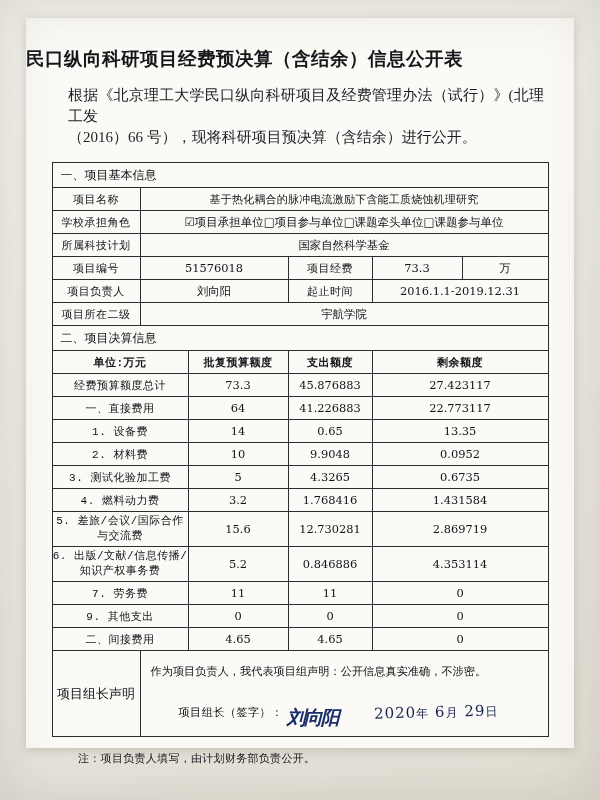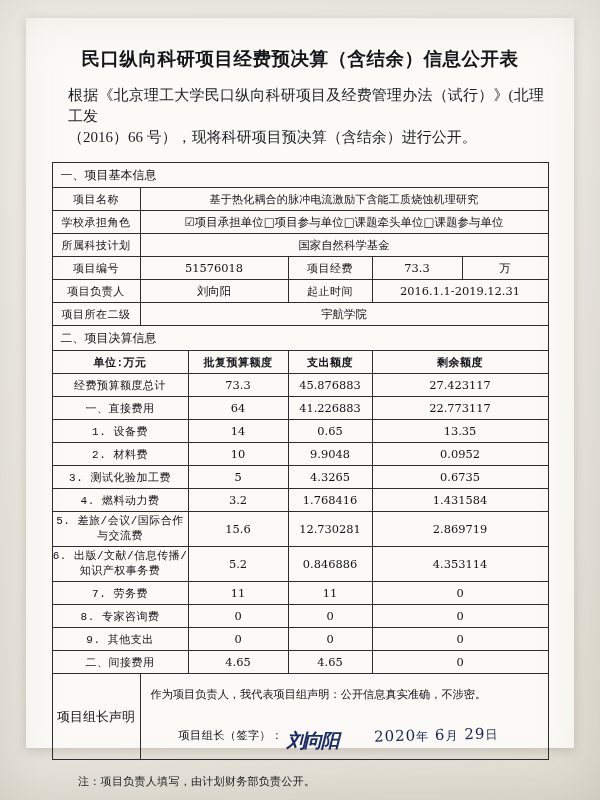--- a/index.html
+++ b/index.html
@@ -31,21 +31,21 @@
   .sheet {
     position: absolute;
     left: 26px;
     top: 18px;
     width: 548px;
     height: 730px;
     background: #fbfaf6;
     box-shadow: 0 2px 10px rgba(90,85,70,0.25);
   }
   .doc-title {
-    text-align: center;
+    text-align: left;
     font-family: "DejaVu Serif", serif;
     font-weight: bold;
     font-size: 18.5px;
     letter-spacing: 0.5px;
     color: #14161a;
     margin-top: 28px;
   }
   .doc-sub {
     font-family: Liberation Serif, serif;
     font-size: 15px;
@@ -254,26 +254,20 @@
         <tr>
           <td class="lbl row-label-left big-cell two-line" colspan="2">6. 出版/文献/信息传播/知识产权事务费</td>
           <td class="val big-cell">5.2</td>
           <td class="val big-cell">0.846886</td>
           <td class="val big-cell" colspan="2">4.353114</td>
         </tr>
         <tr>
           <td class="lbl row-label-left" colspan="2">7. 劳务费</td>
           <td class="val">11</td>
           <td class="val">11</td>
-          <td class="val" colspan="2">0</td>
-        </tr>
-        <tr>
-          <td class="lbl row-label-left" colspan="2">8. 专家咨询费</td>
-          <td class="val">0</td>
-          <td class="val">0</td>
           <td class="val" colspan="2">0</td>
         </tr>
         <tr>
           <td class="lbl row-label-left" colspan="2">9. 其他支出</td>
           <td class="val">0</td>
           <td class="val">0</td>
           <td class="val" colspan="2">0</td>
         </tr>
         <tr>
           <td class="lbl row-label-left" colspan="2">二、间接费用</td>

